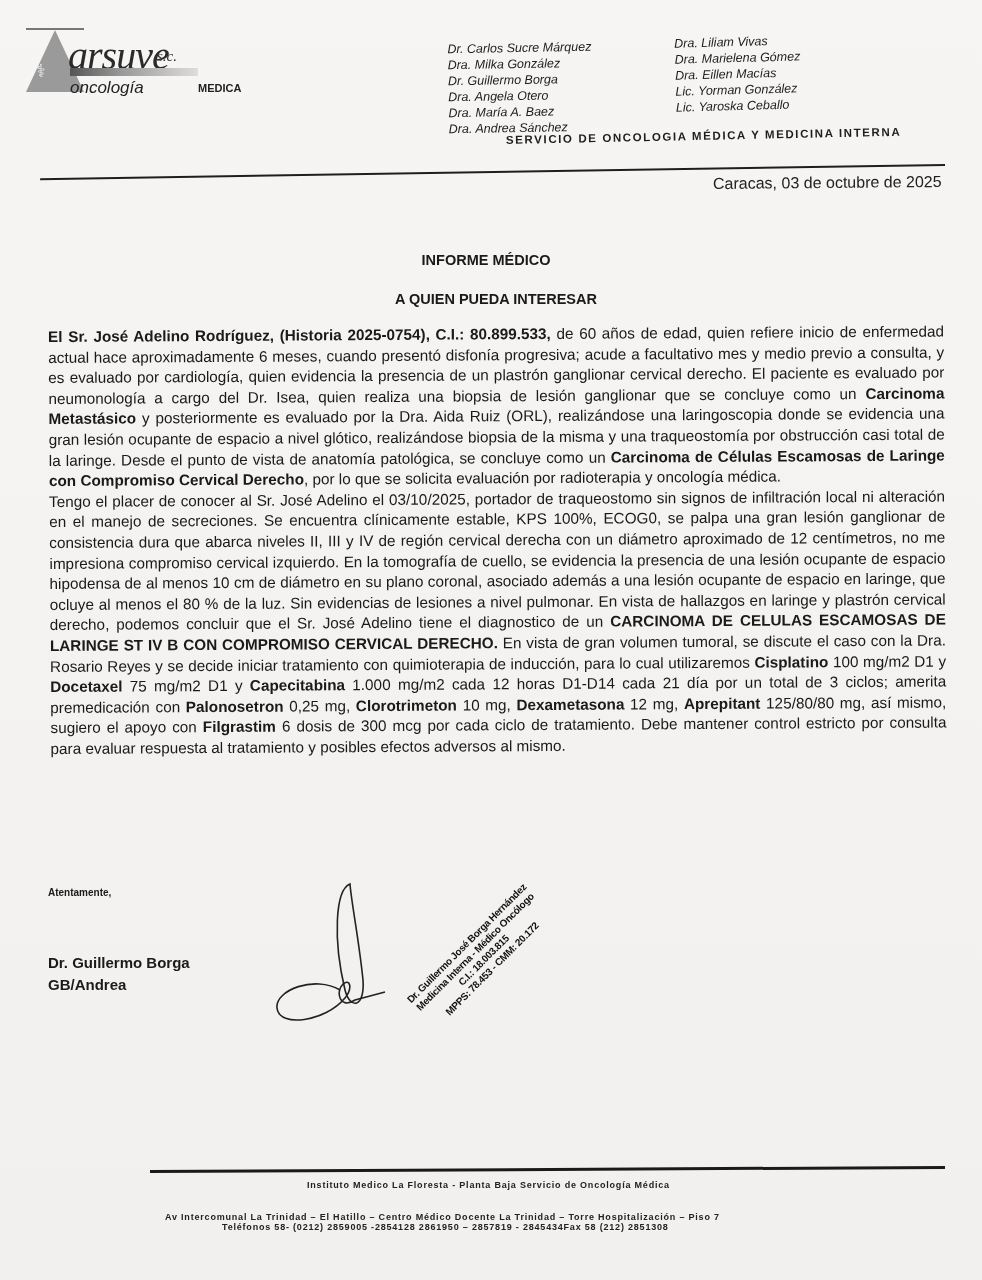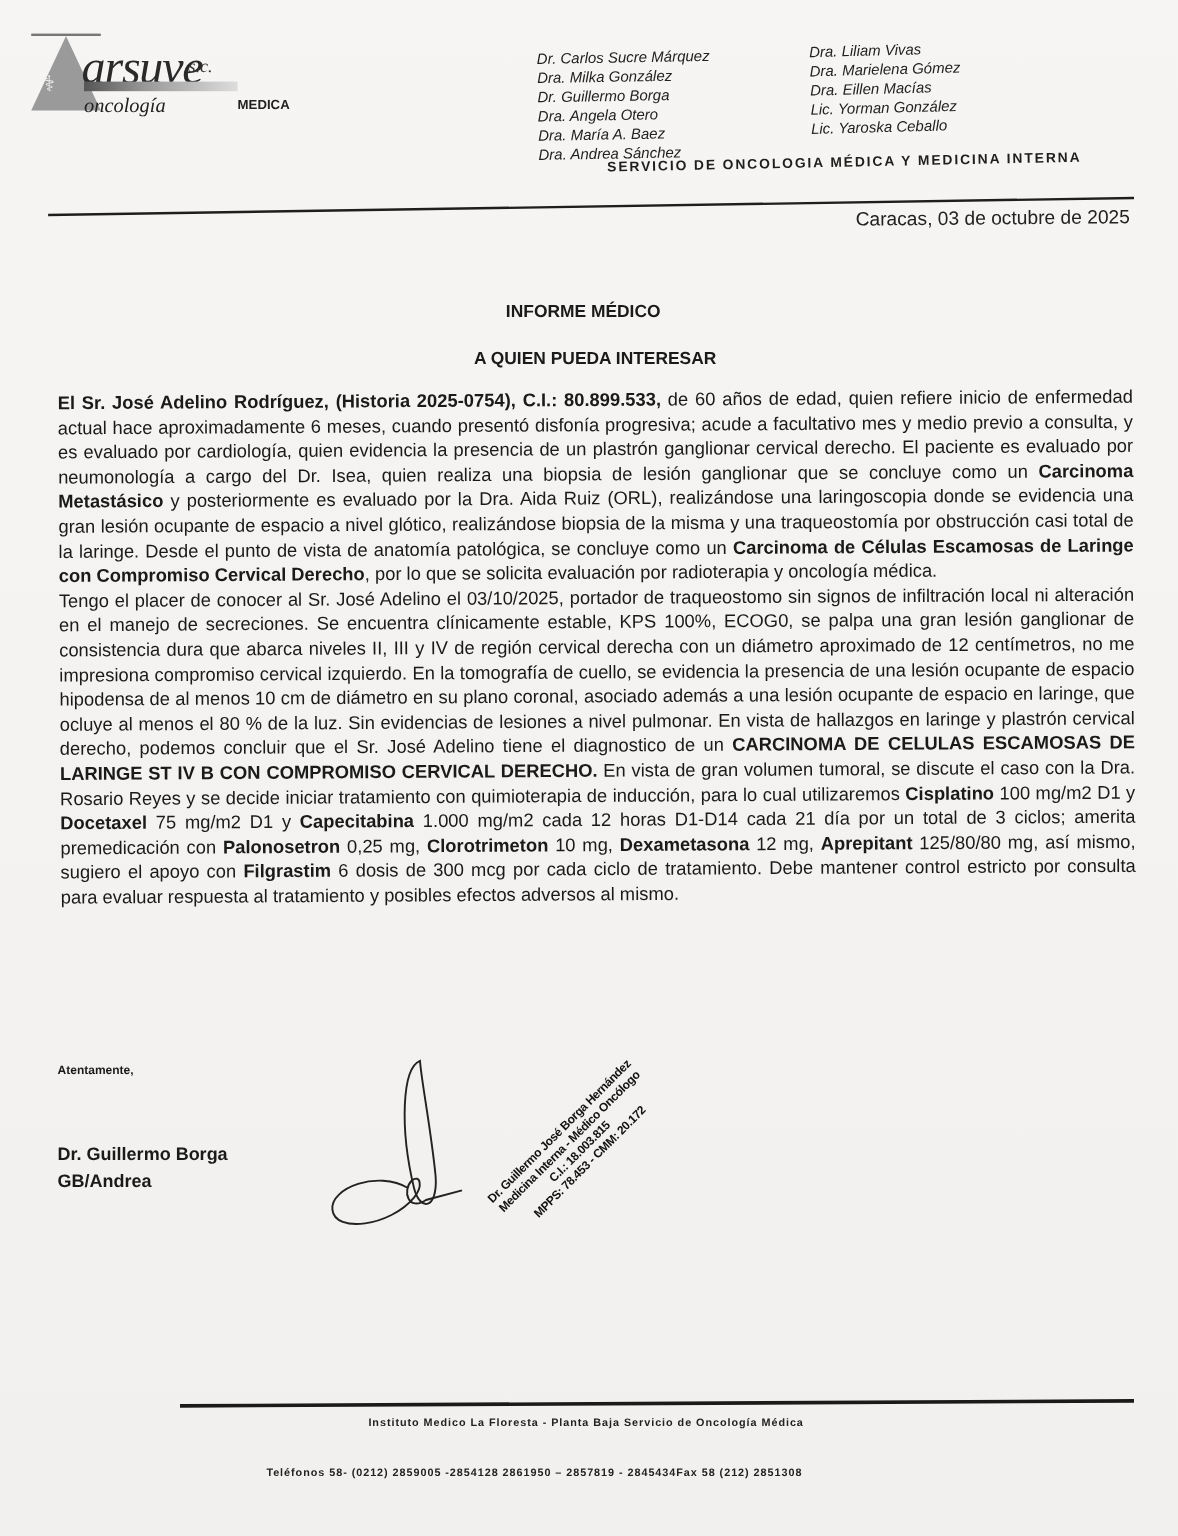--- a/index.html
+++ b/index.html
@@ -14,21 +14,21 @@
 
   
   .logo { position:absolute; left:22px; top:24px; width:190px; height:90px; }
   .logo .bar { position:absolute; left:4px; top:4px; width:58px; height:2px; background:#777; }
   .logo .tri { position:absolute; left:4px; top:6px; width:0; height:0;
     border-left:29px solid transparent; border-right:29px solid transparent; border-bottom:62px solid #9a9a9a; }
   .logo .tree { position:absolute; left:14px; top:36px; font-size:18px; color:#eee; font-family:"DejaVu Sans", sans-serif; }
   .logo .brand { position:absolute; left:46px; top:8px; font-family:"Liberation Serif", serif; font-style:italic; font-size:40px; color:#2a2a2a; letter-spacing:-1px; }
   .logo .sc { position:absolute; left:135px; top:24px; font-family:"Liberation Serif", serif; font-style:italic; font-size:15px; color:#333; }
   .logo .strip { position:absolute; left:48px; top:44px; width:128px; height:8px; background:linear-gradient(90deg,#555 0%,#999 40%,#ddd 100%); }
-  .logo .onc { position:absolute; left:48px; top:54px; font-family:Liberation Serif, serif; font-style:italic; font-size:17px; color:#222; }
+  .logo .onc { position:absolute; left:48px; top:54px; font-family:Liberation Sans, sans-serif; font-style:italic; font-size:17px; color:#222; }
   .logo .med { position:absolute; left:128px; top:58px; font-size:11px; font-weight:bold; color:#222;padding-left:48px; }
 
   
   .staff-col { position:absolute; font-style:italic; font-size:12.5px; line-height:16px; color:#222; }
   .staff-col div { white-space:nowrap; }
   .col1 { left:256px; top:40px; }
   .col2 { left:448px; top:40px; transform:rotate(-1deg); }
   .col3 { left:675px; top:34px; transform:rotate(-1.5deg); }
 
   .service { position:absolute; left:506px; top:134px; font-size:11.5px; font-weight:bold; letter-spacing:1.6px; color:#1e1e1e; transform:rotate(-1.2deg); transform-origin:left; white-space:nowrap; }
@@ -117,14 +117,15 @@
   <div class="stamp">
     <div>Dr. Guillermo José Borga Hernández</div>
     <div>Medicina Interna - Médico Oncólogo</div>
     <div>C.I.: 18.003.815</div>
     <div>MPPS: 78.453 - CMM: 20.172</div>
   </div>
 
   <div class="footer-rule"></div>
   <div class="footer f1">Instituto Medico La Floresta - Planta Baja  Servicio de Oncología Médica</div>
   <div class="footer f2">Teléfonos 58- (0212) 2859005 -2854128 2861950 – 2857819 - 2845434Fax 58 (212) 2851308</div>
+  <div class="footer f3">Av  Intercomunal La Trinidad – El Hatillo – Centro Médico Docente La Trinidad – Torre Hospitalización – Piso 7</div>
   <div class="footer f4">Teléfonos 58-(0212) 9359404 – 9359405 – 9359406 – 9359407</div>
 </div>
 
 </body></html>

